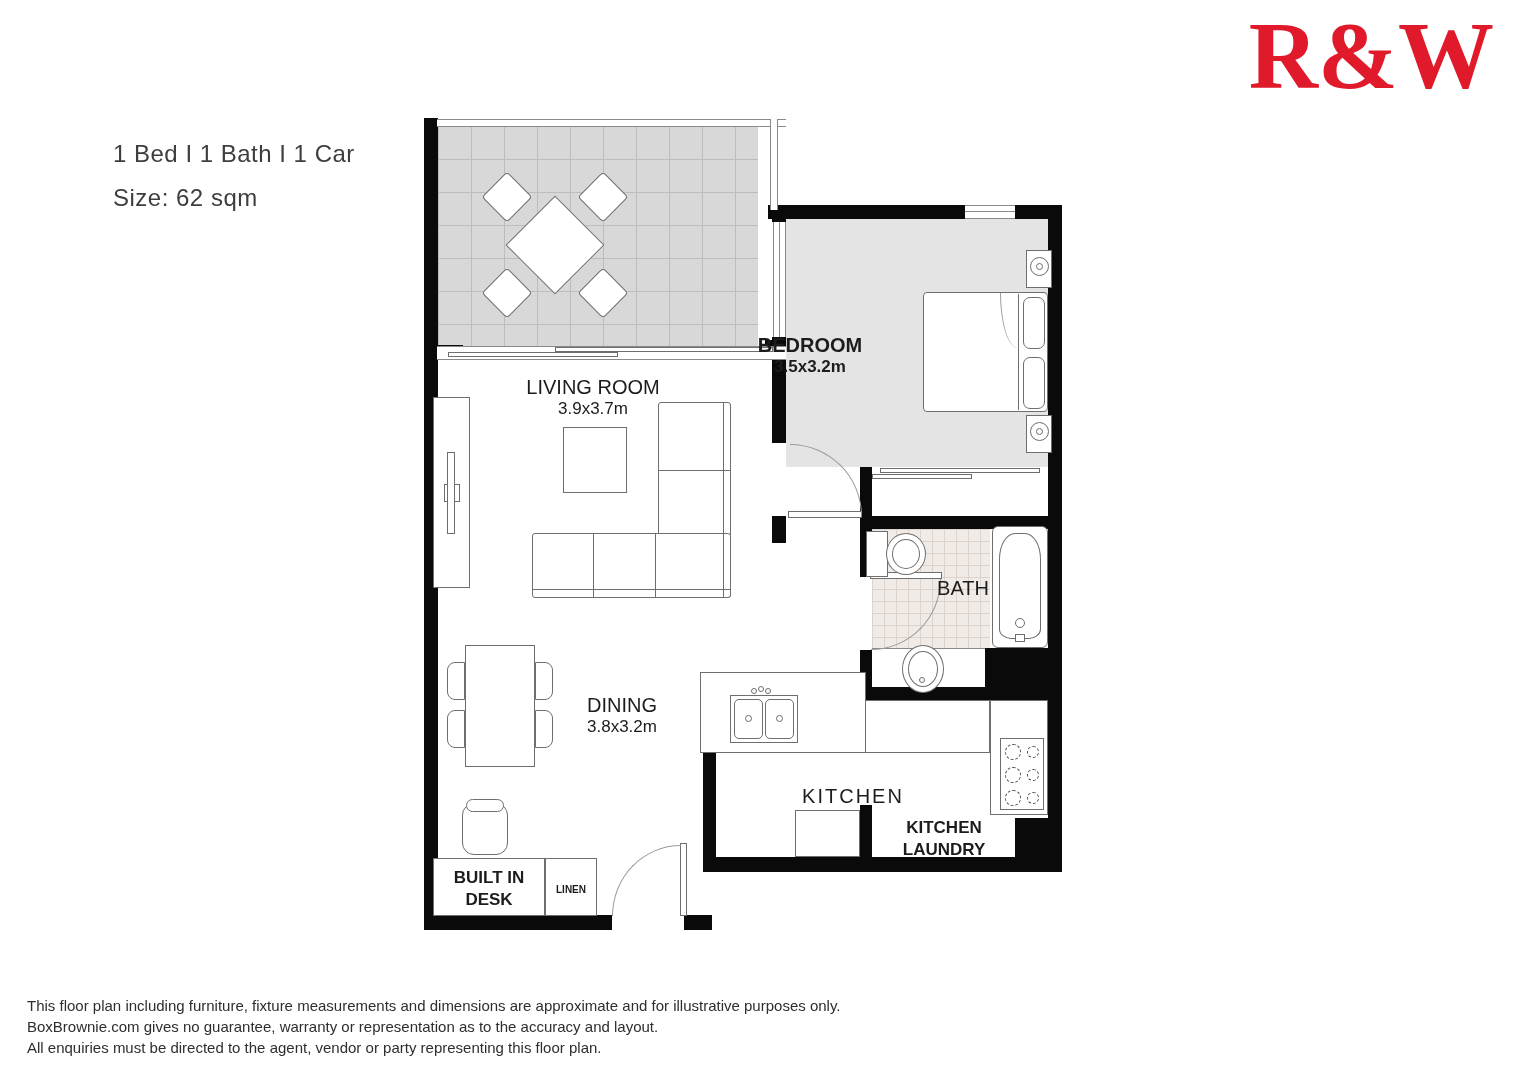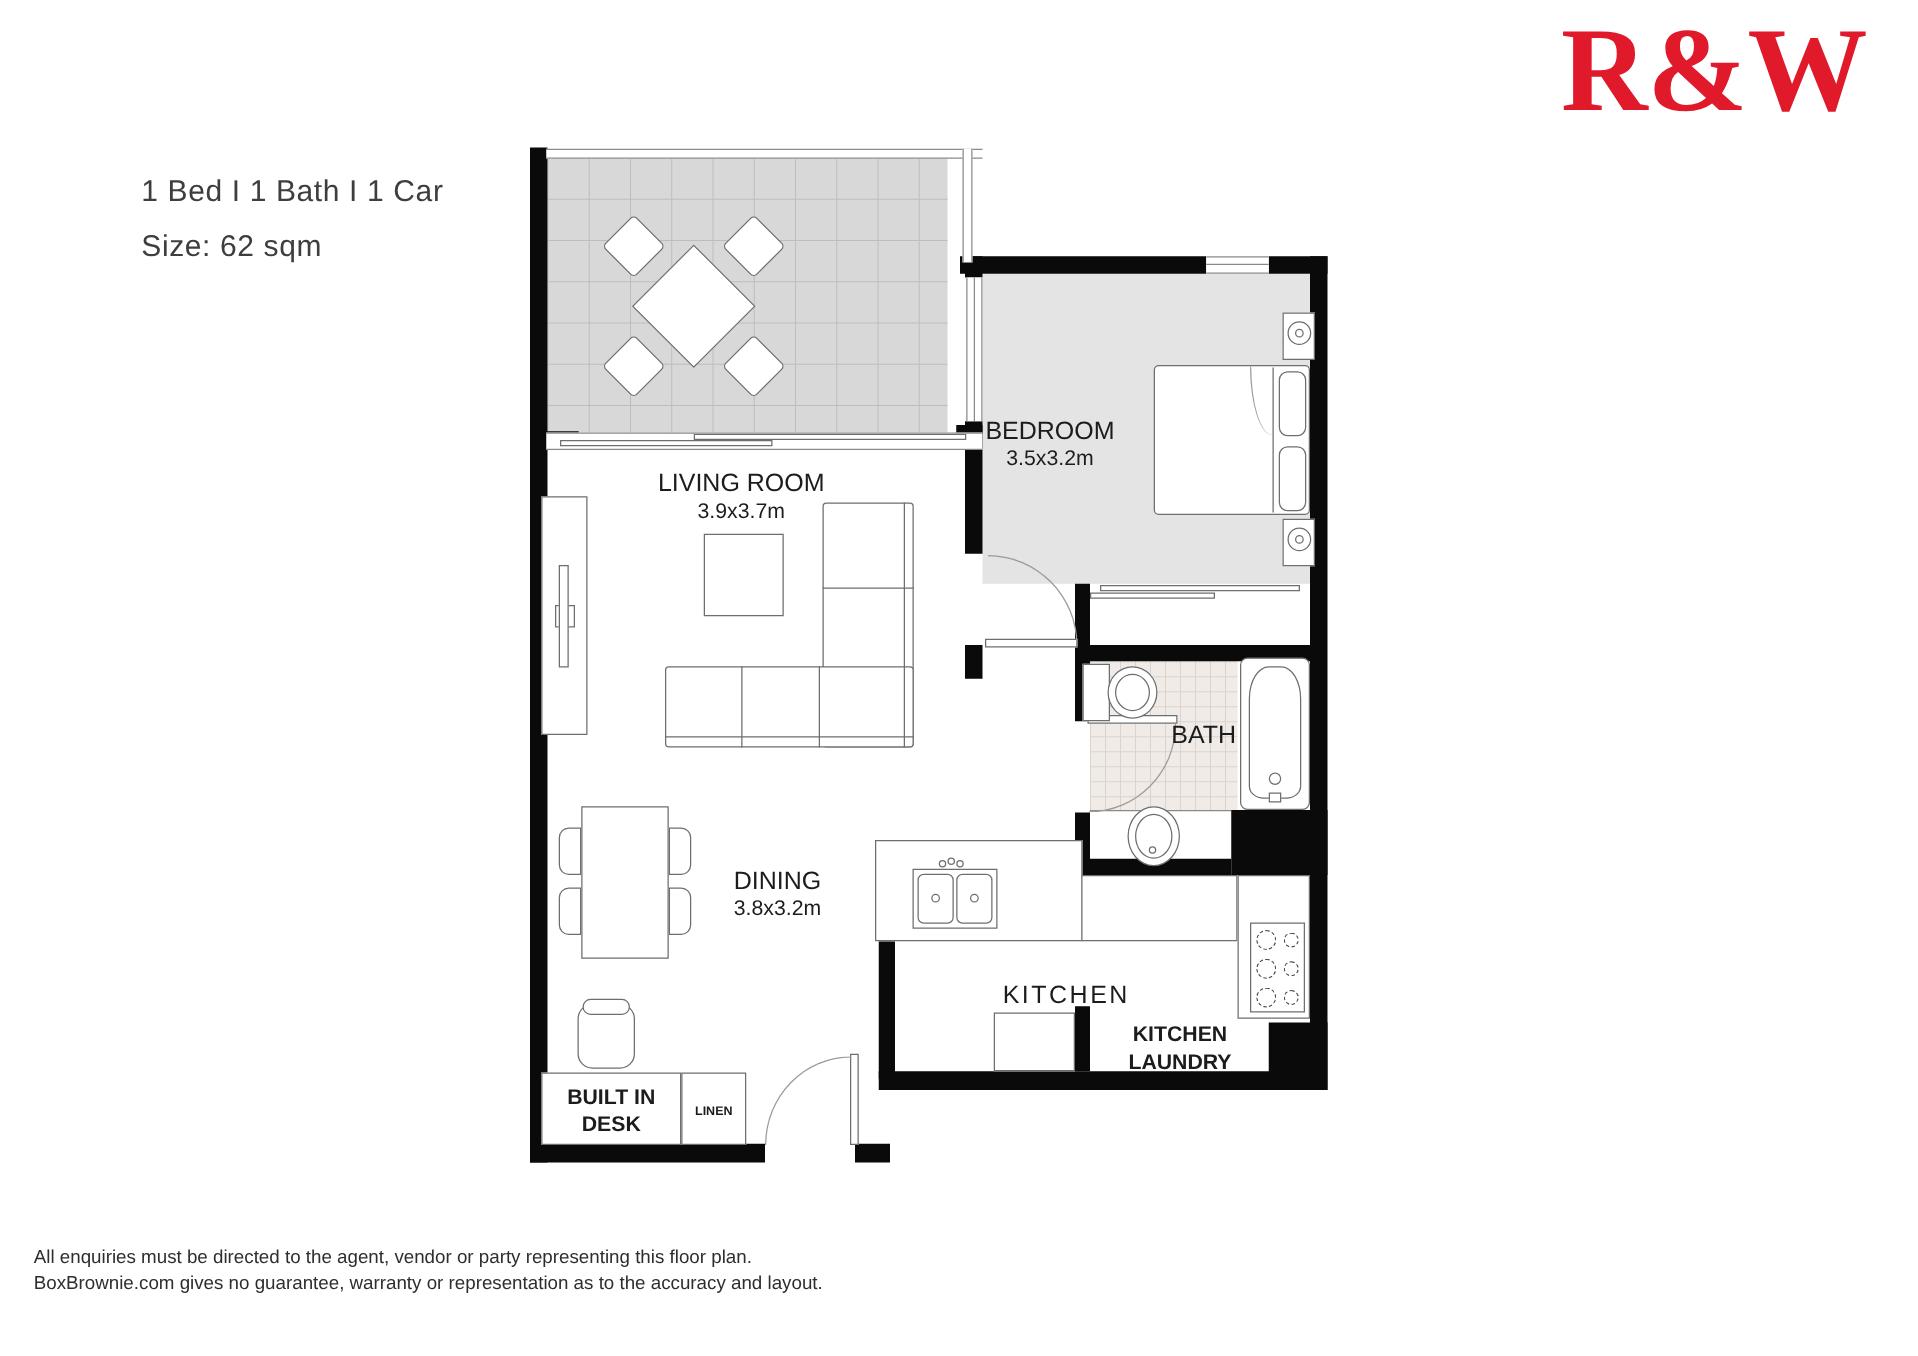--- a/index.html
+++ b/index.html
@@ -179,21 +179,21 @@
 
   <div class="furn" style="left:462px;top:803px;width:46px;height:52px;border-radius:12px;"></div>
   <div class="furn" style="left:466px;top:799px;width:38px;height:13px;border-radius:8px;"></div>
   <div class="furn" style="left:433px;top:858px;width:112px;height:58px;"></div>
   <div class="furn" style="left:545px;top:858px;width:52px;height:58px;"></div>
 
   <div class="room-label" style="left:593px;top:376px;">
     <div>LIVING ROOM</div>
     <div class="dims">3.9x3.7m</div>
   </div>
-  <div class="room-label" style="left:840px;top:334px;">
+  <div class="room-label" style="left:810px;top:334px;font-weight:bold;">
     <div>BEDROOM</div>
     <div class="dims">3.5x3.2m</div>
   </div>
   <div class="room-label" style="left:622px;top:694px;">
     <div>DINING</div>
     <div class="dims">3.8x3.2m</div>
   </div>
   <div class="room-label" style="left:963px;top:577px;">
     <div>BATH</div>
   </div>
@@ -207,15 +207,16 @@
   <div class="bold-label" style="left:489px;top:867px;">
     <div>BUILT IN</div>
     <div>DESK</div>
   </div>
   <div class="bold-label" style="left:571px;top:879px;font-size:10px;">
     <div>LINEN</div>
   </div>
 </div>
 
 <div class="disclaimer">
+  <div>This floor plan including furniture, fixture measurements and dimensions are approximate and for illustrative purposes only.</div>
+  <div>BoxBrownie.com gives no guarantee, warranty or representation as to the accuracy and layout.</div>
   <div>All enquiries must be directed to the agent, vendor or party representing this floor plan.</div>
-  <div>BoxBrownie.com gives no guarantee, warranty or representation as to the accuracy and layout.</div>
 </div>
 
 </body></html>

